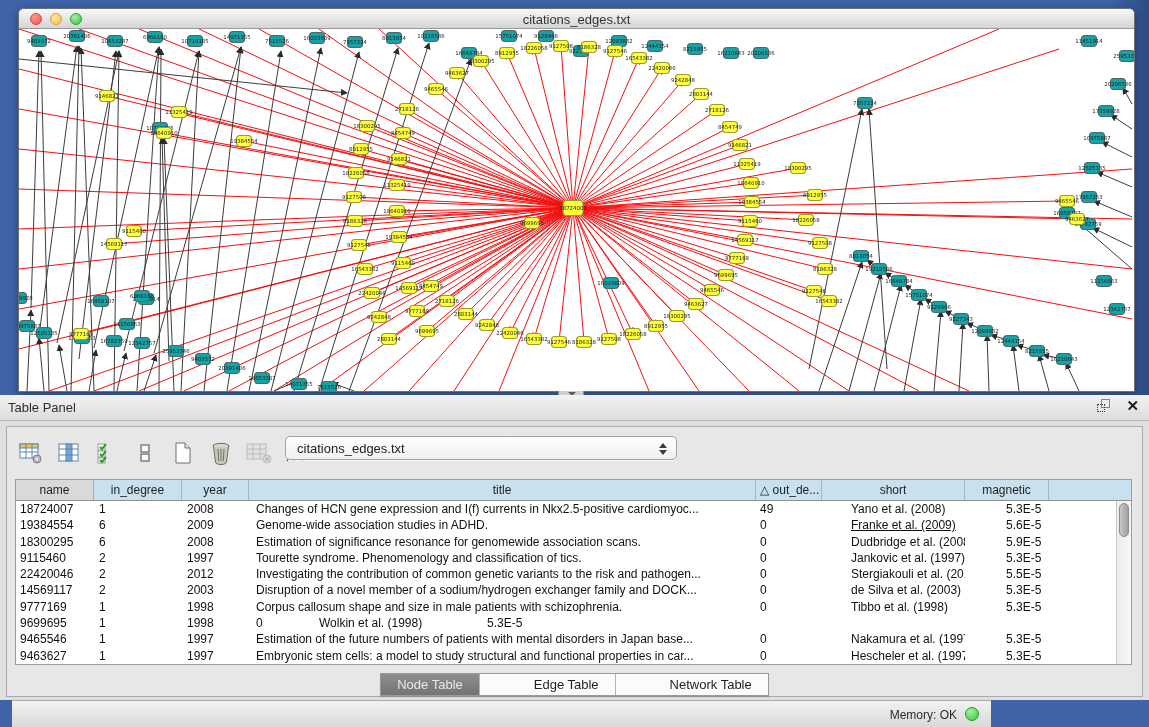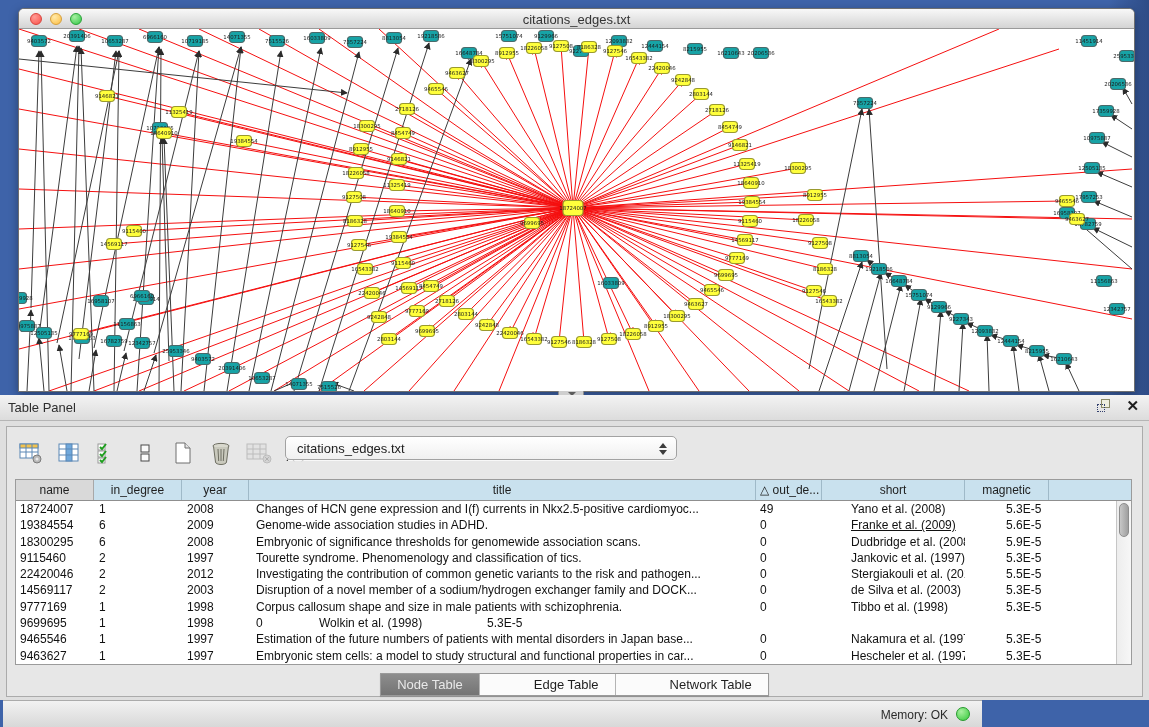--- a/index.html
+++ b/index.html
@@ -76,21 +76,21 @@
   .vthumb { position:absolute; left:2px; top:2px; width:10px; height:34px; border-radius:6px;
     background:linear-gradient(90deg,#c7c7c7,#9f9f9f); border:1px solid #8d8d8d; }
 
   .tabbar { position:absolute; left:0; right:0; top:246px; display:flex; justify-content:center; }
   .tabs { display:flex; border:1px solid #9a9a9a; border-radius:0; overflow:hidden;
     background:#FBFBFB; height:23px; box-shadow:0 1px 1px rgba(0,0,0,.15);gap:38px; }
   .tab { font-size:13px; color:#1f1f1f; padding:3px 16px; line-height:16px; border-right:1px solid #b4b4b4; }
   .tab:last-child { border-right:none; }
   .tab.active { background:linear-gradient(#8d8d8d,#747474); color:#e9e9e9; }
 
-  .statusbar { position:absolute; left:3px; top:700px; width:979px; height:27px;
+  .statusbar { position:absolute; left:12px; top:700px; width:979px; height:27px;
     background:linear-gradient(#f2f2f2,#d8d8d8); border-top:1px solid #ababab;padding-left:8px; }
   .mem { position:absolute; right:34px; top:7px; font-size:12px; color:#2c2c2c; }
   .memdot { position:absolute; right:12px; top:6px; width:14px; height:14px; border-radius:50%;
     background:radial-gradient(circle at 35% 30%, #a9f0a0, #35c93a); border:1px solid #249a2b; }
 </style>
 </head>
 <body>
 
 <div class="desktop">
   <div class="gwindow">
@@ -942,21 +942,21 @@
             <div class="td" style="width: 67px;">2009</div>
             <div class="td" style="width: 507px;">Genome-wide association studies in ADHD.</div>
             <div class="td" style="width: 66px;">0</div>
             <div class="td" style="width: 143px; text-decoration: underline;">Franke et al. (2009)</div>
             <div class="td" style="width: 84px;">5.6E-5</div>
           </div>
           <div class="tr">
             <div class="td" style="width: 78px;">18300295</div>
             <div class="td" style="width: 88px;">6</div>
             <div class="td" style="width: 67px;">2008</div>
-            <div class="td" style="width: 507px;">Embryonic of significance thresholds for genomewide association scans.</div>
+            <div class="td" style="width: 507px;">Estimation of significance resonance for genomewide association scans.</div>
             <div class="td" style="width: 66px;">0</div>
             <div class="td" style="width: 143px;">Dudbridge et al. (2008)</div>
             <div class="td" style="width: 84px;">5.9E-5</div>
           </div>
           <div class="tr">
             <div class="td" style="width: 78px;">9115460</div>
             <div class="td" style="width: 88px;">2</div>
             <div class="td" style="width: 67px;">1997</div>
             <div class="td" style="width: 507px;">Tourette syndrome. Phenomenology and classification of tics.</div>
             <div class="td" style="width: 66px;">0</div>

